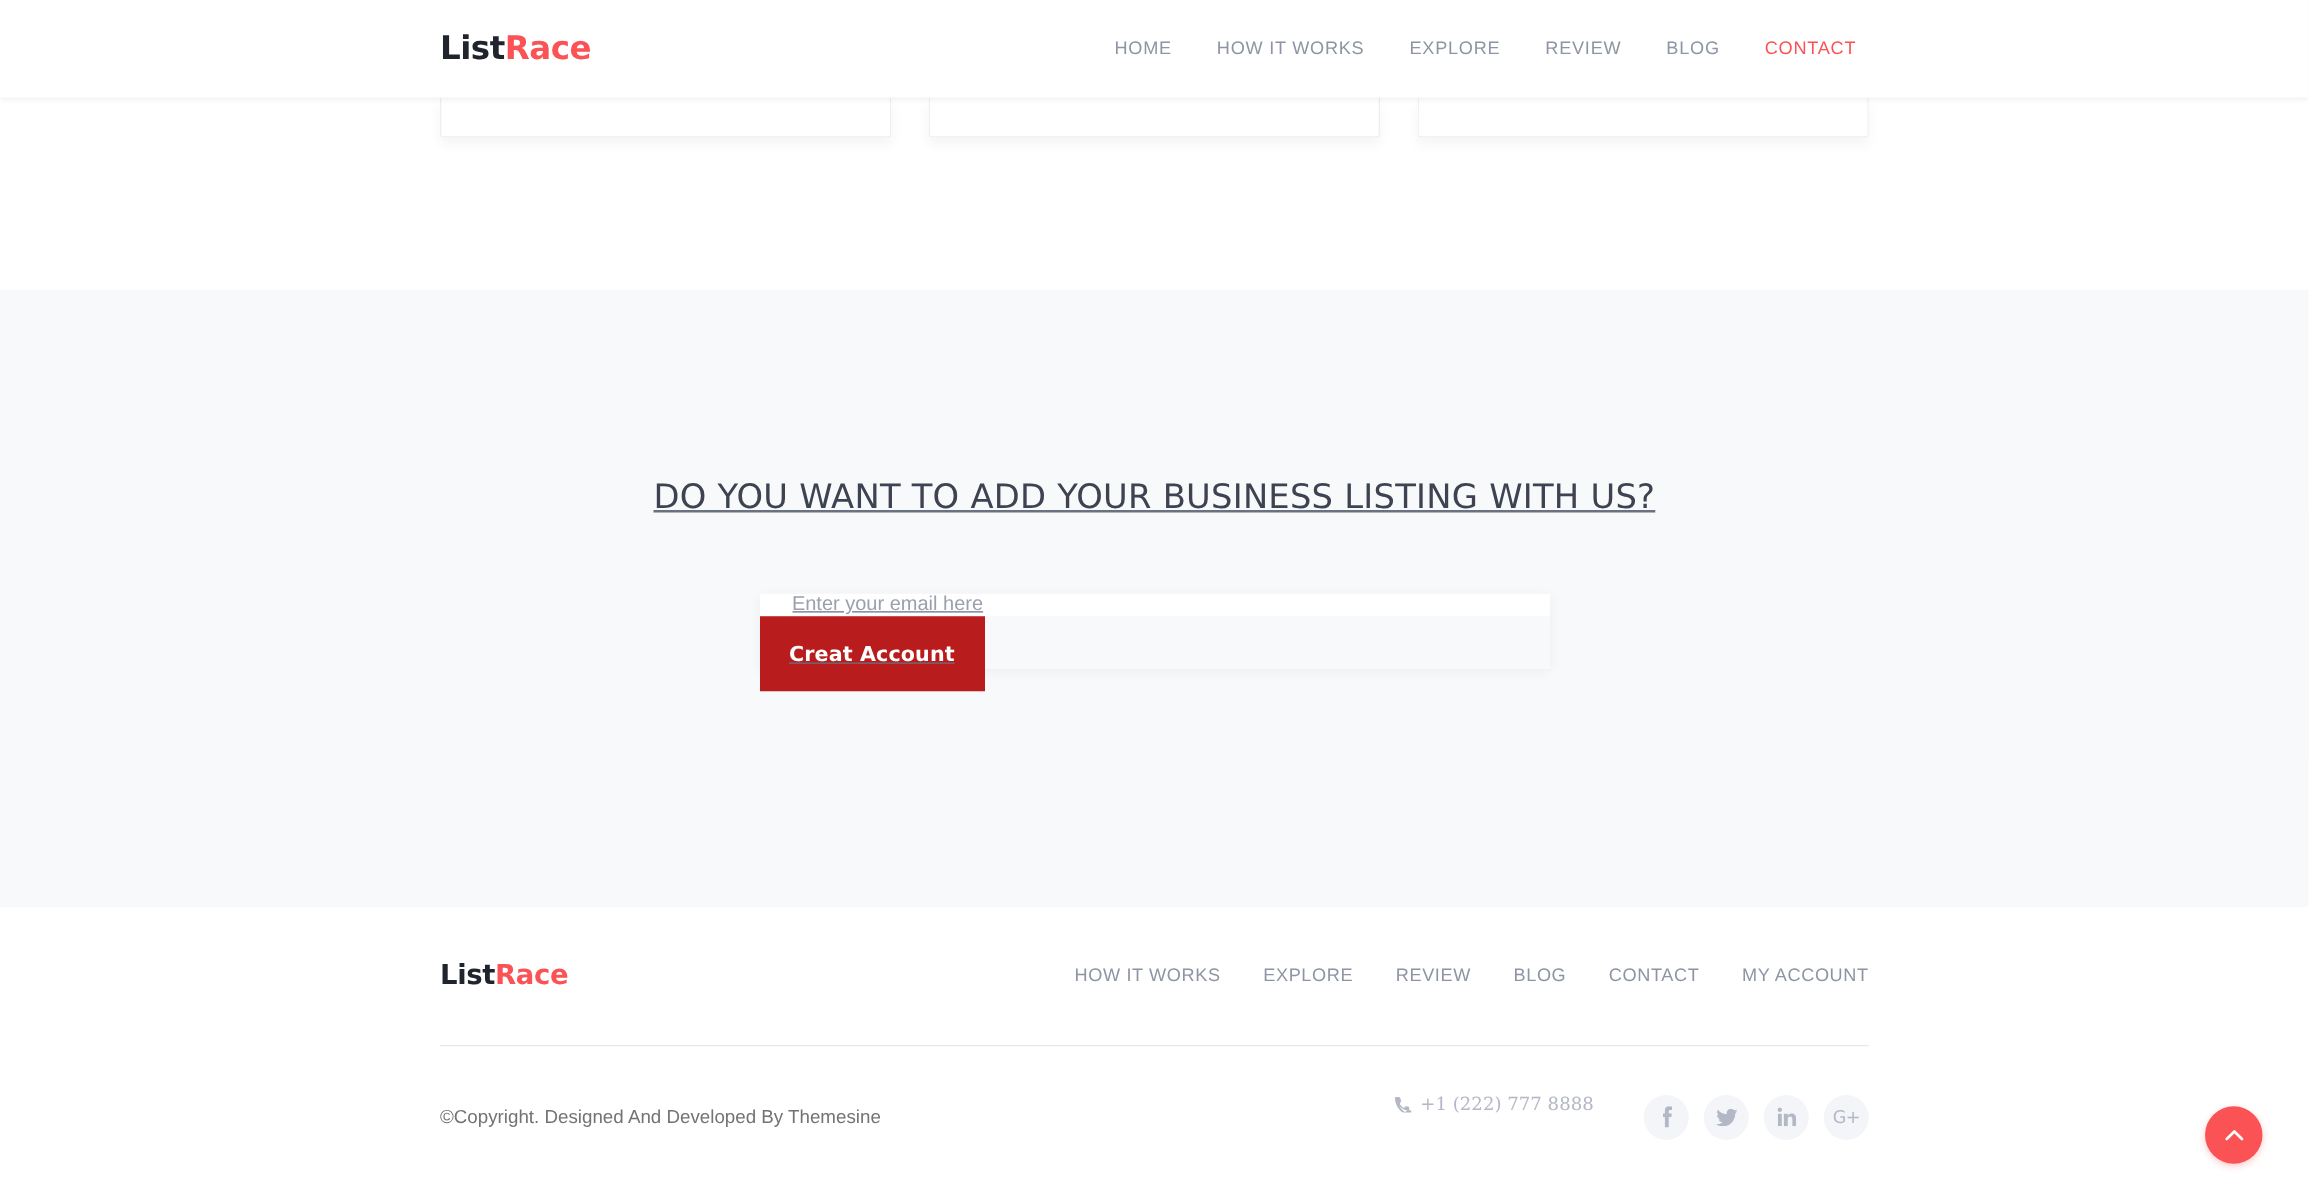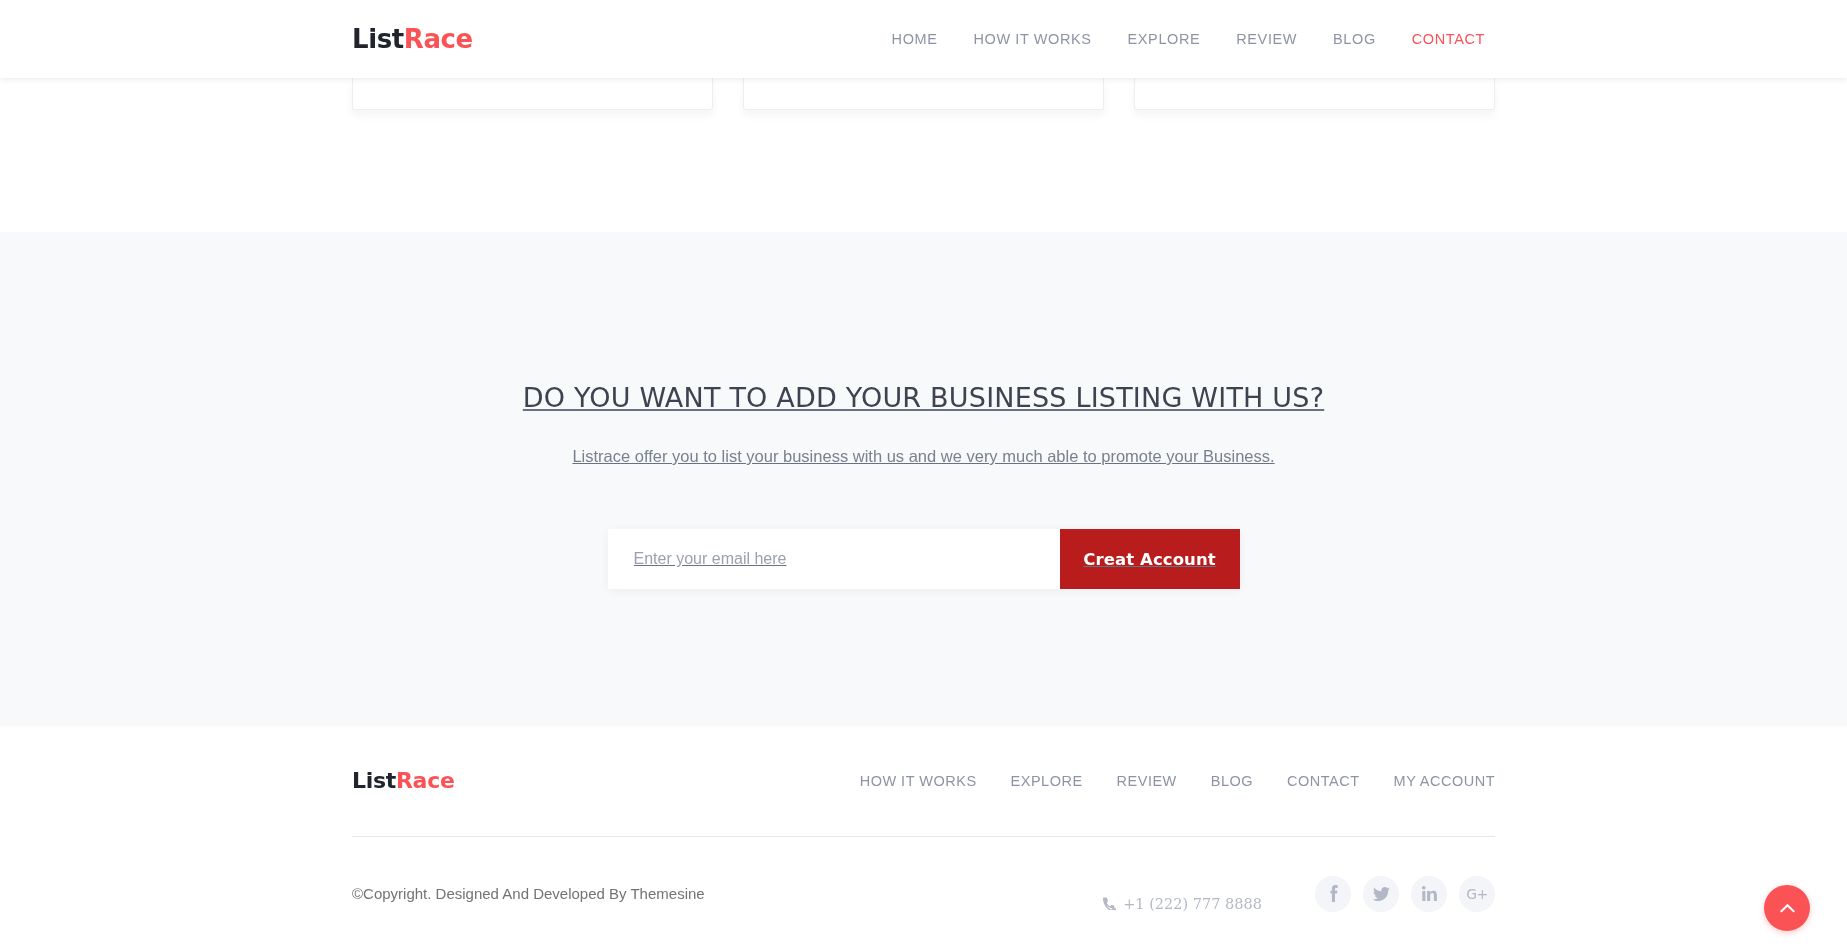--- a/index.html
+++ b/index.html
@@ -137,20 +137,21 @@
     color: #79808e;
     line-height: 1.6;
   }
 
   .subscribe-form {
     margin: 60px auto 0;
     width: 632px;
     height: 60px;
     display: flex;
     box-shadow: 0 2px 10px rgba(0,0,0,0.05);
+    flex-direction: column;
   }
   .subscribe-input {
     flex: 1 1 auto;
     height: 60px;
     border: none;
     outline: none;
     background: #ffffff;
     padding: 0 26px;
     font-family: "Liberation Sans", sans-serif;
     font-size: 16px;
@@ -234,22 +235,22 @@
     align-items: center;
     justify-content: space-between;
   }
   .copyright {
     font-size: 15px;
     color: #737373;
     white-space: nowrap;
   }
   .footer-right {
     display: flex;
-    align-items: flex-end;
-    gap: 29px;
+    align-items: flex-start;
+    gap: 16px;
   }
   .phone-block {
     display: flex;
     align-items: center;
     gap: 7px;
     font-size: 14.5px;
     color: #b3b8c4;
     white-space: nowrap;
     margin-right: 24px;
     font-family: "DejaVu Serif", serif;
@@ -338,21 +339,20 @@
       <div class="listing-card"></div>
       <div class="listing-card"></div>
       <div class="listing-card"></div>
     </div>
   </section>
 
   <section class="cta-section">
     <div class="cta-inner">
 
       <h2 class="cta-title">DO YOU WANT TO ADD YOUR BUSINESS LISTING WITH US?</h2>
-      <p class="cta-subtitle">Listrace offer you to list your business with us and we very much able to promote your Business.</p>
 
       <form class="subscribe-form">
         <input class="subscribe-input" type="text" placeholder="Enter your email here" style="">
         <button class="subscribe-button" type="submit">Creat Account</button>
       </form>
 
     </div>
   </section>
 
   <footer class="site-footer">

